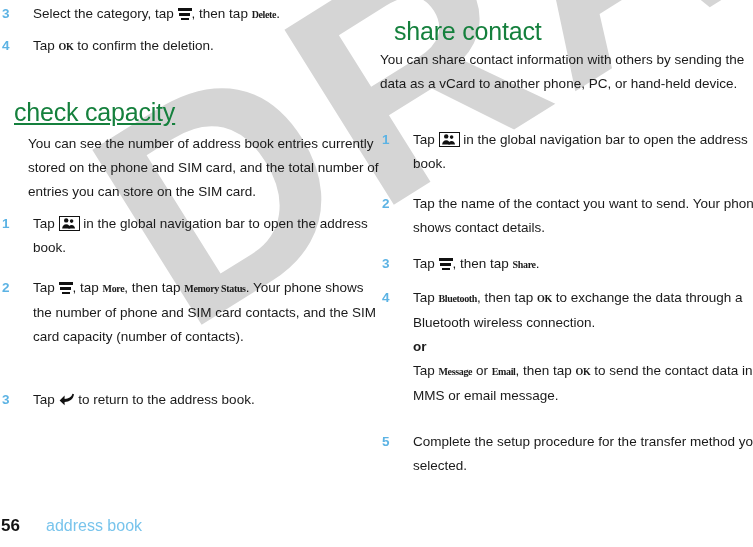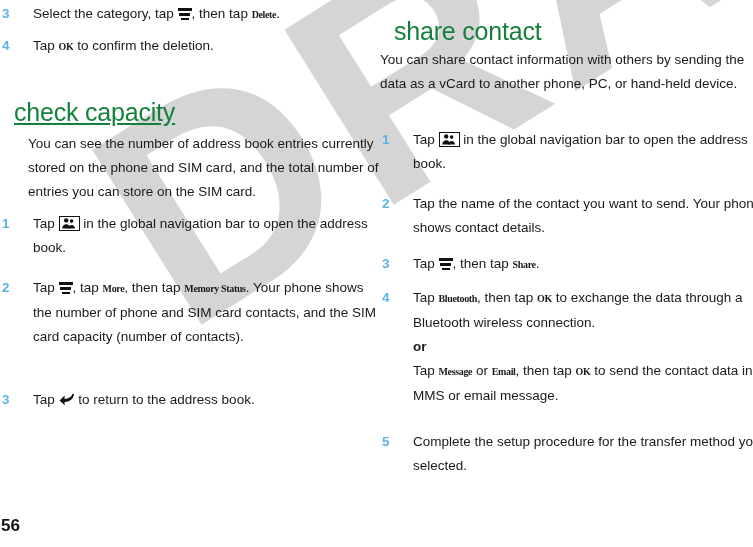--- a/index.html
+++ b/index.html
@@ -258,15 +258,16 @@
 
     <div class="step" style="position:absolute; left:0; top:430px; width:366px;">
       <span class="step-num">5</span>
       <span class="step-body">Complete the setup procedure for the transfer method you selected.</span>
     </div>
 
   </div>
 
   <div id="footer">
     <span class="page-number">56</span>
+    <span class="footer-title">address book</span>
   </div>
 
 </div>
 
 </body></html>

